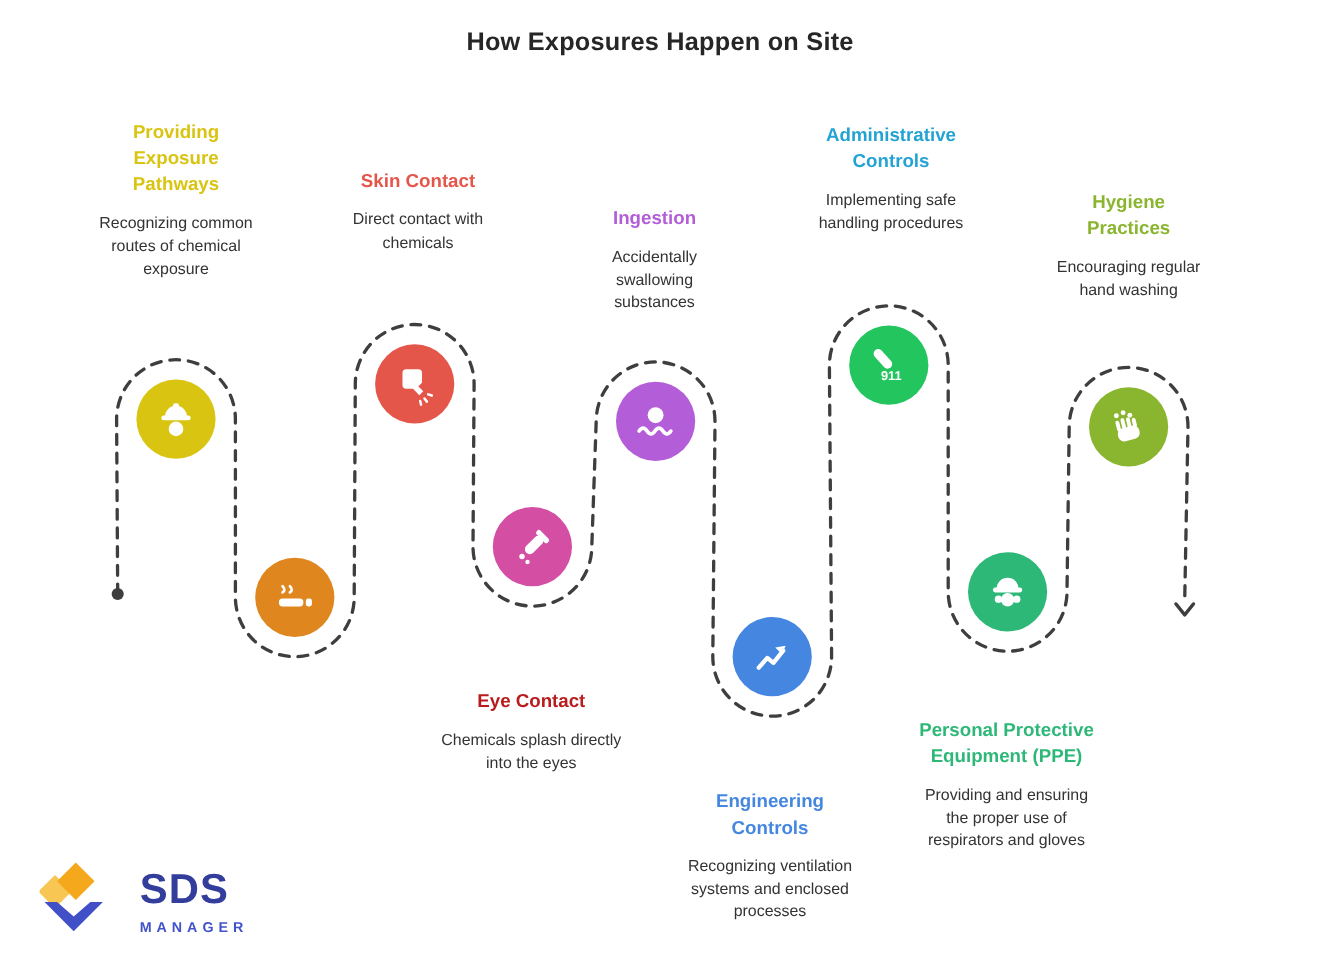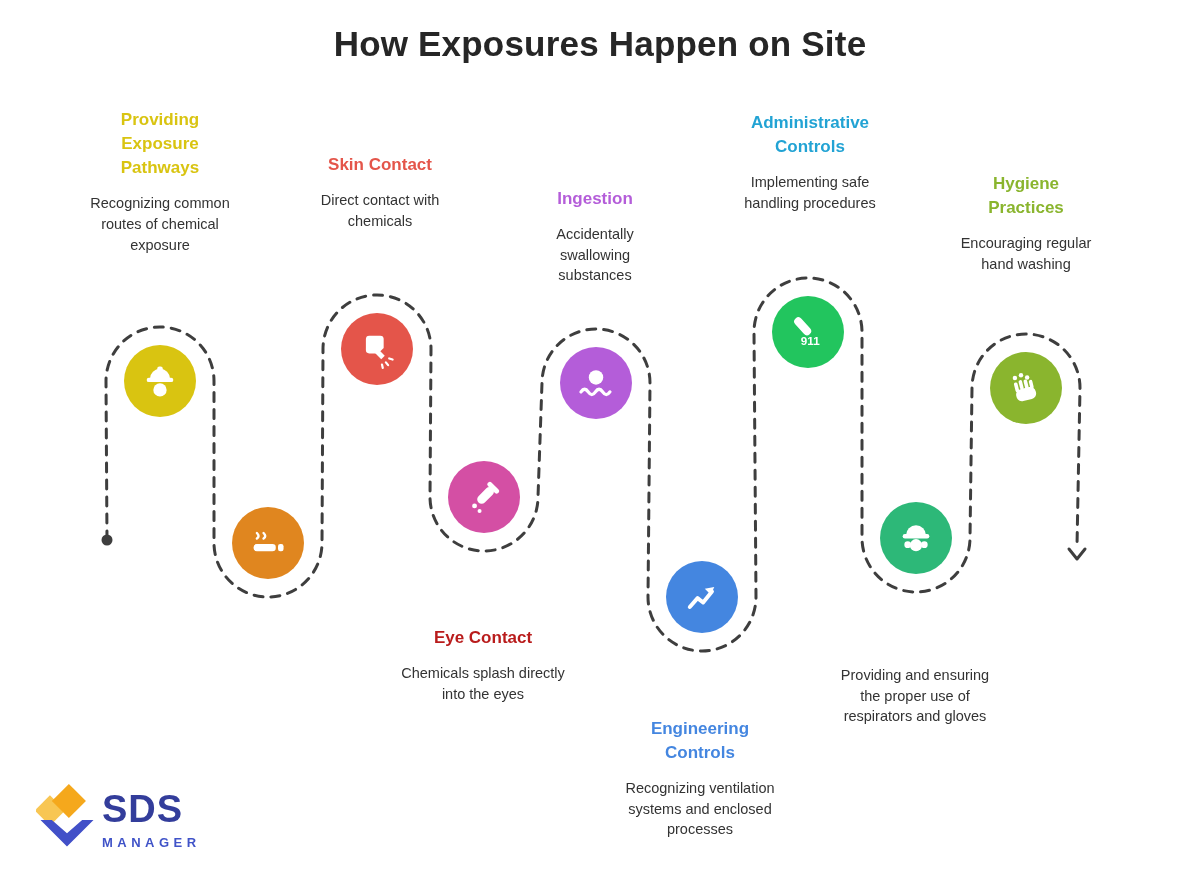--- a/index.html
+++ b/index.html
@@ -1,20 +1,20 @@
 <!DOCTYPE html>
 <html><head>
 <meta charset="utf-8">
 <style>
   html,body{margin:0;padding:0;background:#fff;}
   .canvas{position:relative;width:1200px;height:891px;background:#ffffff;
           font-family:"Liberation Sans", sans-serif;overflow:hidden;}
 
   .title{position:absolute;top:24px;left:0;right:0;margin:0;text-align:center;
-         font-size:35px;font-weight:bold;color:#262626;letter-spacing:.2px;}
+         font-size:23px;font-weight:bold;color:#262626;letter-spacing:.2px;}
 
   .path-layer{position:absolute;left:0;top:0;}
   .dashed{fill:none;stroke:#3e3e3e;stroke-width:3;stroke-dasharray:9 8;stroke-linecap:round;}
   .solidline{fill:none;stroke:#3e3e3e;stroke-width:3;stroke-linecap:round;stroke-linejoin:round;}
 
   .node-label{position:absolute;text-align:center;}
   .node-label h3{margin:0 auto;font-size:17px;font-weight:bold;line-height:1.42;}
   .node-label p{margin:13px auto 0;font-size:14.5px;color:#333;line-height:1.42;}
 
   .l1{left:70px;top:108px;width:180px;}  .l1 h3{max-width:120px;} .l1 p{max-width:150px;}
@@ -27,21 +27,21 @@
   .l8{left:825px;top:652px;width:180px;} .l8 h3{max-width:160px;} .l8 p{max-width:150px;}
   .l9{left:936px;top:172px;width:180px;} .l9 h3{max-width:110px;} .l9 p{max-width:165px;}
 
   .node-circle{position:absolute;width:72px;height:72px;border-radius:50%;
                display:flex;align-items:center;justify-content:center;}
   .node-circle svg{width:40px;height:40px;display:block;}
   .c1{left:124px;top:345px;} .c2{left:232px;top:507px;} .c3{left:341px;top:313px;}
   .c4{left:448px;top:461px;} .c5{left:560px;top:347px;} .c6{left:666px;top:561px;}
   .c7{left:772px;top:296px;} .c8{left:880px;top:502px;} .c9{left:990px;top:352px;}
 
-  .logo{position:absolute;left:36px;top:784px;display:flex;align-items:center;gap:4px;}
+  .logo{position:absolute;left:36px;top:784px;display:flex;align-items:center;gap:29px;}
   .logo-mark{width:62px;height:72px;}
   .logo-text .name{font-size:38px;font-weight:bold;color:#333d9b;letter-spacing:1px;line-height:1;}
   .logo-text .sub{font-size:13px;font-weight:bold;color:#4053c8;letter-spacing:4.5px;margin-top:7px;}
 </style>
 </head>
 <body>
 
 <div class="canvas">
 
   <h1 class="title">How Exposures Happen on Site</h1>
@@ -79,20 +79,21 @@
 
   <div class="node-label l4">
     <h3 style="color: #b91c1c;">Eye Contact</h3>
     <p>Chemicals splash directly into the eyes</p>
   </div>
   <div class="node-label l6">
     <h3 style="color: rgb(68, 134, 224);">Engineering Controls</h3>
     <p>Recognizing ventilation systems and enclosed processes</p>
   </div>
   <div class="node-label l8">
+    <h3 style="color: rgb(45, 184, 120);">Personal Protective Equipment (PPE)</h3>
     <p>Providing and ensuring the proper use of respirators and gloves</p>
   </div>
 
   <div class="node-circle c1" style="background-color: rgb(217, 196, 17);">
     <svg viewBox="0 0 36 36" fill="#fff">
       <path d="M9 16a9 9 0 0 1 18 0z"></path>
         <rect x="15.5" y="5" width="5" height="6" rx="2"></rect>
       <rect x="6" y="15" width="24" height="4" rx="2"></rect>
         <circle cx="18" cy="26" r="6"></circle>
     </svg>

